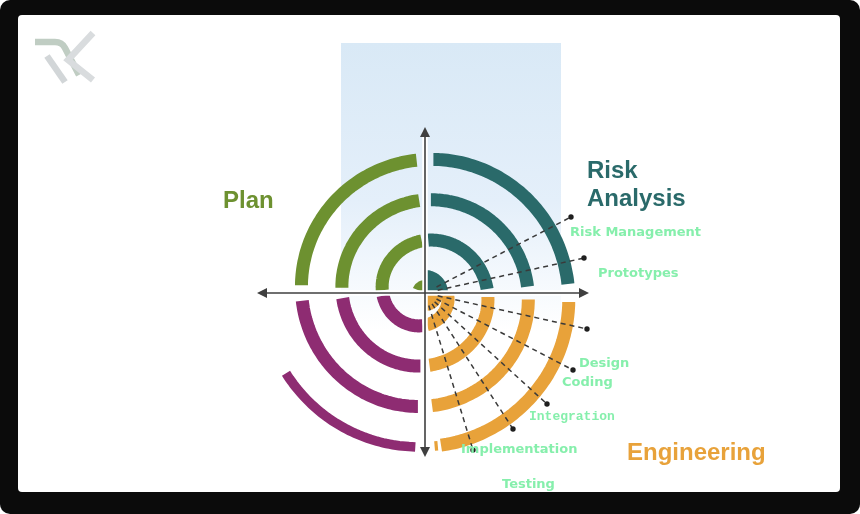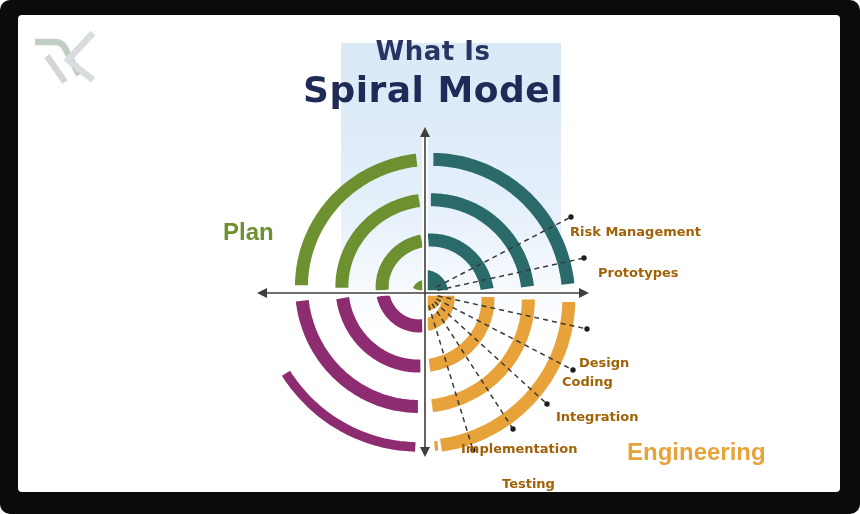--- a/index.html
+++ b/index.html
@@ -15,26 +15,26 @@
   .band {
     position:absolute; left:323px; top:28px; width:220px; height:288px;
     background:linear-gradient(180deg,#d9e9f6 0%,#e4effa 55%,rgba(228,239,250,0) 100%);
   }
   #diagram { position:absolute; left:0; top:0; width:860px; height:514px; }
   .logo { position:absolute; left:30px; top:26px; }
   .title-wrap { position:absolute; left:433px; top:36px; transform:translateX(-50%); text-align:center; white-space:nowrap; }
   .eyebrow { font-size:26px; font-weight:700; color:#2a3462; letter-spacing:0.5px; }
   .main-title { font-size:36px; font-weight:bold; color:#1f2a56; margin-top:3px; letter-spacing:0.5px; }
   .qlabel { position:absolute; font-family:"Liberation Sans", sans-serif; font-weight:bold; font-size:24px; white-space:nowrap; }
-  #q-plan { left:223px; top:186px;margin-top:32px; }
+  #q-plan { left:223px; top:186px; }
   #q-risk { left:587px; top:156px; line-height:1.18; }
   #q-eng  { left:627px; top:398px;margin-top:40px; }
   #q-eval { left:168px; top:393px; font-size:25px; }
   .note {
-    position:absolute; font-size:13px; font-weight:bold; color:#a16207;
+    position:absolute; font-size:13px; font-weight:bold; color:#86efac;
     white-space:nowrap; font-family:"DejaVu Sans", sans-serif;
   }
 </style>
 </head>
 <body>
 
 <div class="frame">
   <div class="canvas">
     <div class="band"></div>
   </div>
@@ -81,30 +81,28 @@
       <line x1="436.532542344537" y1="299.0000389224956" x2="573" y2="370" stroke="#3a3a3a" stroke-width="1.5" stroke-dasharray="5 4"></line>
       <circle cx="573" cy="370" r="2.7" fill="#1f1f1f"></circle>
       <line x1="434.6156537815944" y1="301.7486686045654" x2="547" y2="404" stroke="#3a3a3a" stroke-width="1.5" stroke-dasharray="5 4"></line>
       <circle cx="547" cy="404" r="2.7" fill="#1f1f1f"></circle>
       <line x1="432.06226661604455" y1="303.914412042978" x2="513" y2="429" stroke="#3a3a3a" stroke-width="1.5" stroke-dasharray="5 4"></line>
       <circle cx="513" cy="429" r="2.7" fill="#1f1f1f"></circle>
       <line x1="428.800852655815" y1="305.43195556172816" x2="473" y2="450" stroke="#3a3a3a" stroke-width="1.5" stroke-dasharray="5 4"></line>
       <circle cx="473" cy="450" r="2.7" fill="#1f1f1f"></circle>
     </svg>
 
-  <div class="title-wrap">
-    <div class="eyebrow">What Is</div>
-    <div class="main-title">Spiral Model</div>
-  </div>
 
   <div class="qlabel" id="q-plan" style="color: rgb(109, 145, 48);">Plan</div>
   <div class="qlabel" id="q-risk" style="color: rgb(42, 106, 106);">
+    <div>Risk</div>
+    <div>Analysis</div>
   </div>
   <div class="qlabel" id="q-eng" style="color: rgb(232, 162, 58);">Engineering</div>
 
   <div class="note" style="left: 570px; top: 224px;">Risk Management</div>
   <div class="note" style="left: 598px; top: 265px;">Prototypes</div>
   <div class="note" style="left: 579px; top: 335px; margin-top: 20px;">Design</div>
   <div class="note" style="left: 562px; top: 374px;">Coding</div>
-  <div class="note" style="left: 556px; top: 409px;">Integration</div>
+  <div class="note" style="left: 529px; top: 409px; font-family: Liberation Mono, monospace;">Integration</div>
   <div class="note" style="left: 502px; top: 434px; margin-top: 42px;">Testing</div>
   <div class="note" style="left: 461px; top: 441px;">Implementation</div>
 </div>
 
 </body></html>

